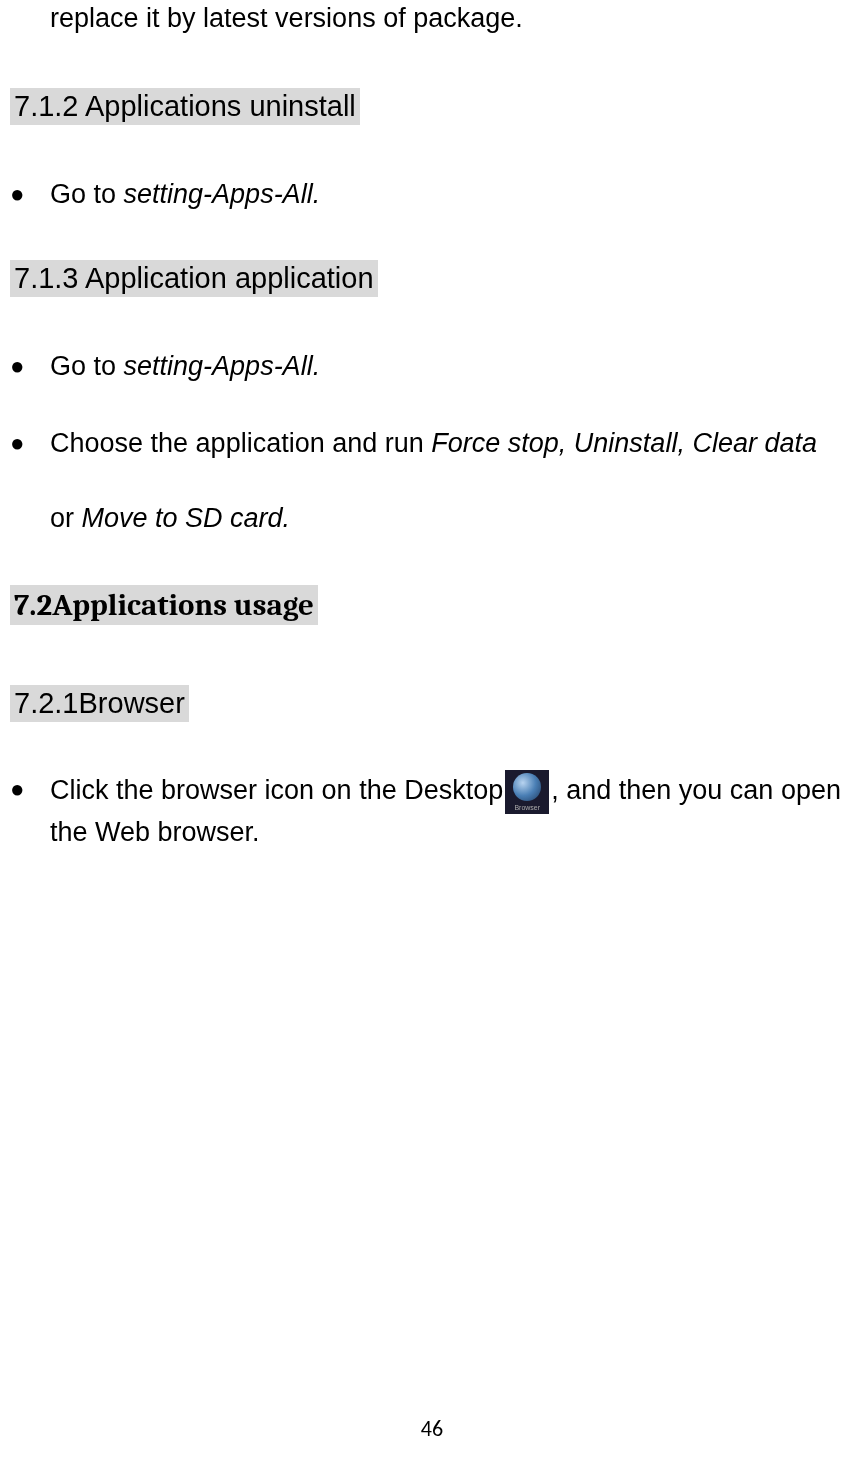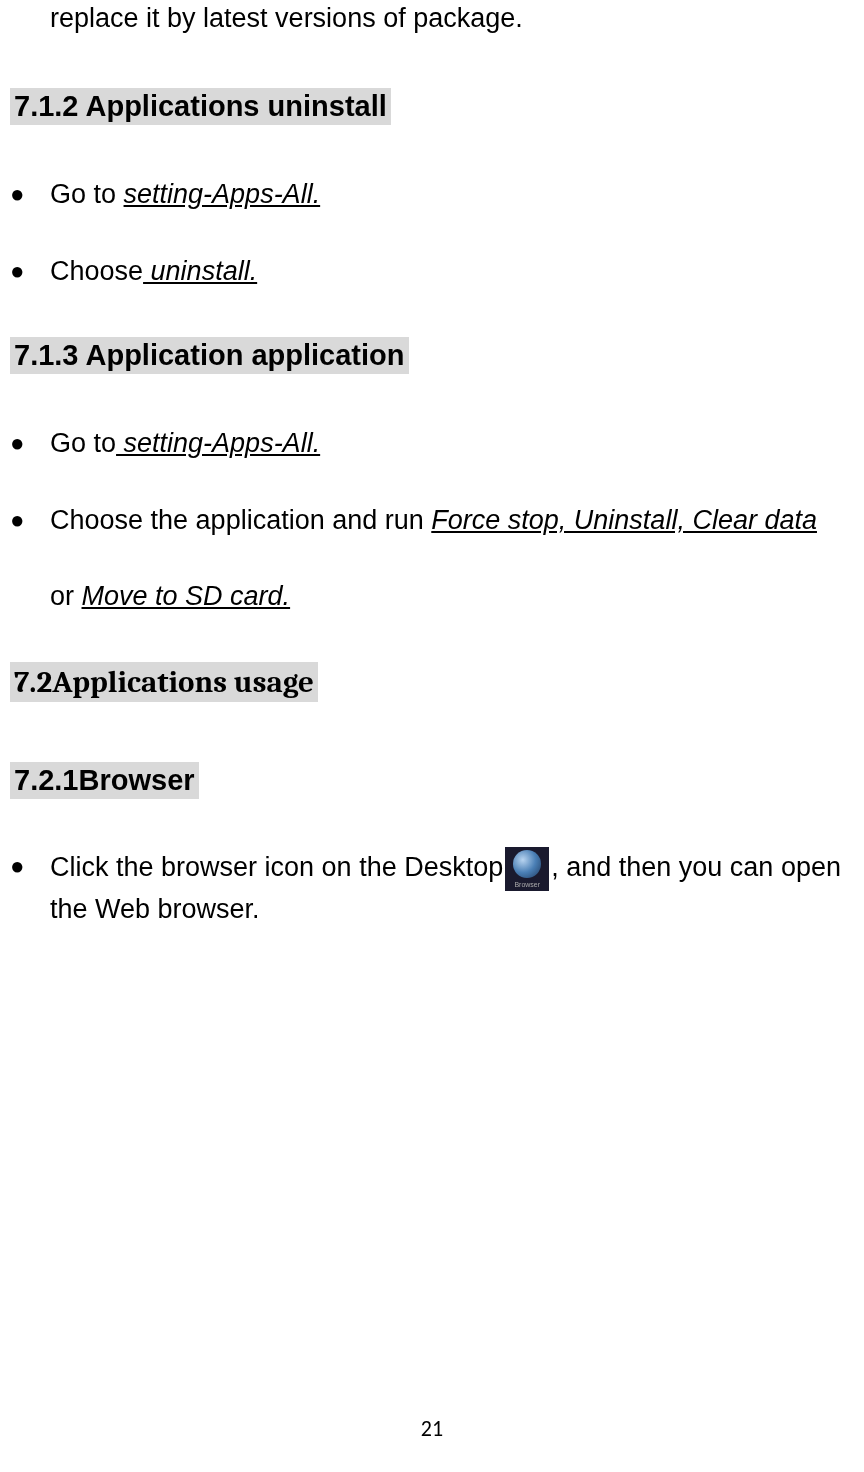--- a/index.html
+++ b/index.html
@@ -20,21 +20,21 @@
       padding-top: 0;
     }
     .fragment-text {
       font-size: 27px;
       margin-left: 40px;
       margin-bottom: 40px;
       line-height: 1.4;
     }
     .section-heading {
       font-size: 29px;
-      font-weight: bold;
+      font-weight: normal;
       background-color: #d9d9d9;
       display: inline-block;
       padding: 2px 4px;
       margin-bottom: 48px;
       margin-top: 10px;
     }
     .section-heading-large {
       font-size: 31px;
       font-weight: bold;
       background-color: #d9d9d9;
@@ -56,21 +56,20 @@
       line-height: 1.6;
     }
     li::before {
       content: "●";
       position: absolute;
       left: 0;
       top: 2px;
       font-size: 24px;
     }
     .underline-italic {
-      text-decoration: underline;
       font-style: italic;
     }
     .browser-icon {
       display: inline-block;
       width: 44px;
       height: 44px;
       background: #1a1a2e;
       vertical-align: middle;
       position: relative;
       margin: 0 2px;
@@ -118,23 +117,20 @@
 <div class="content">
 
   <p class="fragment-text">replace it by latest versions of package.</p>
 
   <h3 class="section-heading">7.1.2 Applications uninstall</h3>
 
   <ul>
     <li>
       <span>Go to </span><span class="underline-italic">setting-Apps-All.</span>
     </li>
-    <li>
-      <span>Choose</span><span class="underline-italic"> uninstall.</span>
-    </li>
   </ul>
 
   <h3 class="section-heading">7.1.3 Application application</h3>
 
   <ul>
     <li>
       <span>Go to</span><span class="underline-italic"> setting-Apps-All.</span>
     </li>
     <li>
       <span>Choose the application and run </span><span class="underline-italic">Force stop, Uninstall, Clear data</span>
@@ -151,13 +147,13 @@
   <h3 class="section-heading">7.2.1Browser</h3>
 
   <ul>
     <li style="line-height:1.4;">
       <span>Click the browser icon on the Desktop</span><span class="browser-icon"></span><span>, and then you can open the Web browser.</span>
     </li>
   </ul>
 
 </div>
 
-<div class="page-number">21</div>
+<div class="page-number">46</div>
 
 </body></html>

